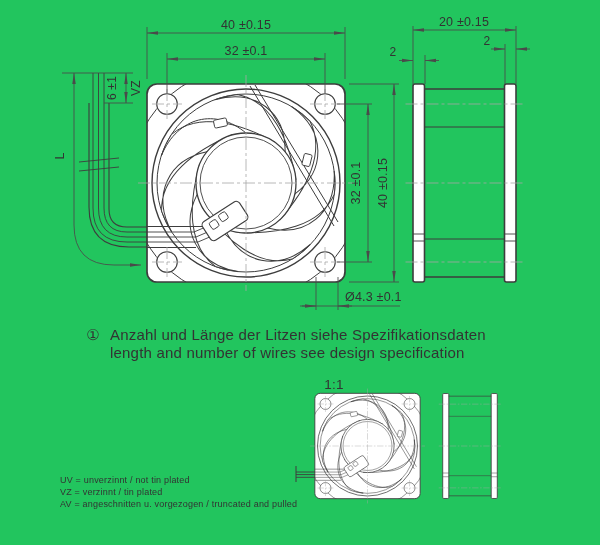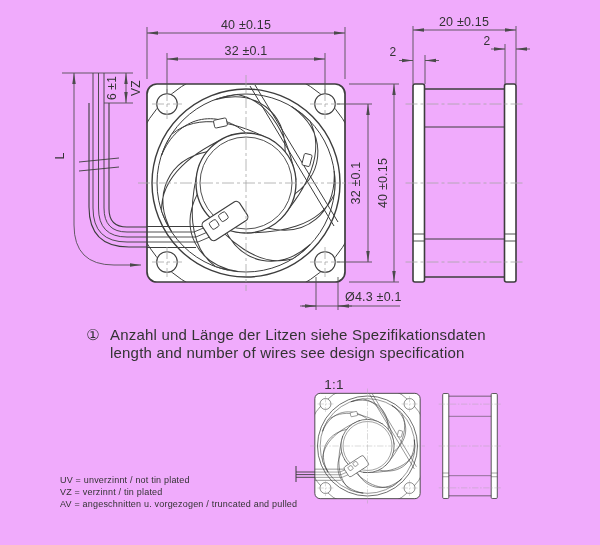--- a/index.html
+++ b/index.html
@@ -1,16 +1,16 @@
 <!DOCTYPE html>
 <html><head>
 <meta charset="utf-8">
 <style>
   html,body{margin:0;padding:0;background:#f2f2f2;}
-  .stage{position:relative;width:600px;height:545px;background:#f0abfc;overflow:hidden;
+  .stage{position:relative;width:600px;height:545px;background:#22c55e;overflow:hidden;
          font-family:"Liberation Sans", sans-serif;}
   svg{display:block}
   text{fill:#333333;font-family:"Liberation Sans", sans-serif;letter-spacing:0.2px;}
   .dimtxt{font-size:12.5px;}
   .smalltxt{font-size:12px;}
   .notetxt{font-size:15px;}
   .legtxt{font-size:9px;}
   .scaletxt{font-size:13.5px;}
   .obj{stroke:#3d3d3d;fill:none;}
   .objw{stroke:#3d3d3d;fill:#ffffff;}

